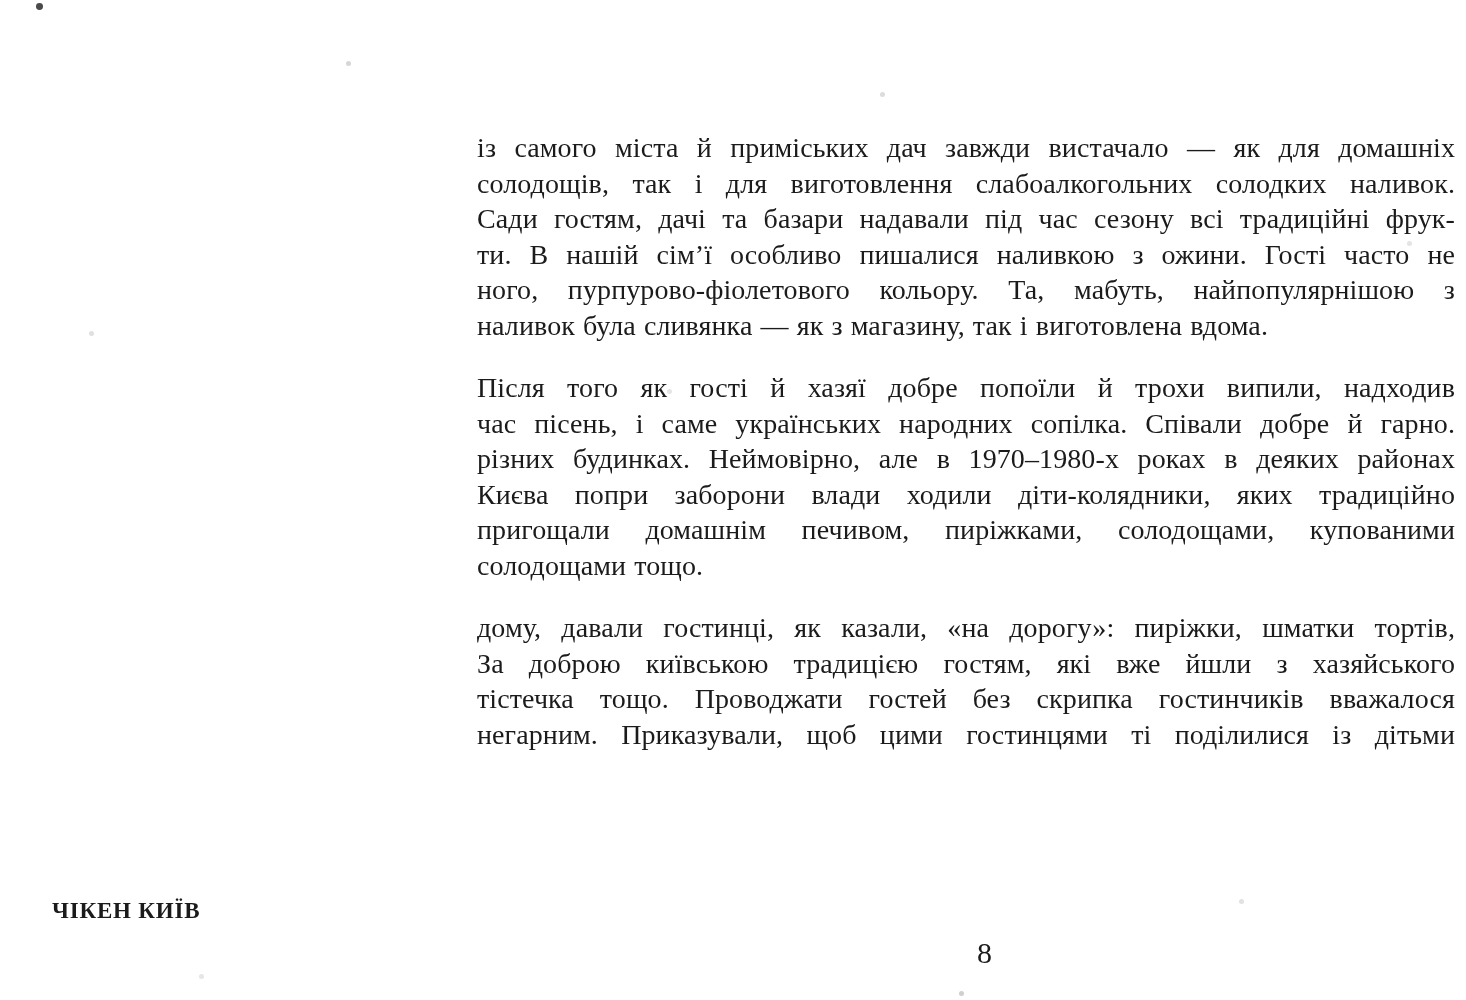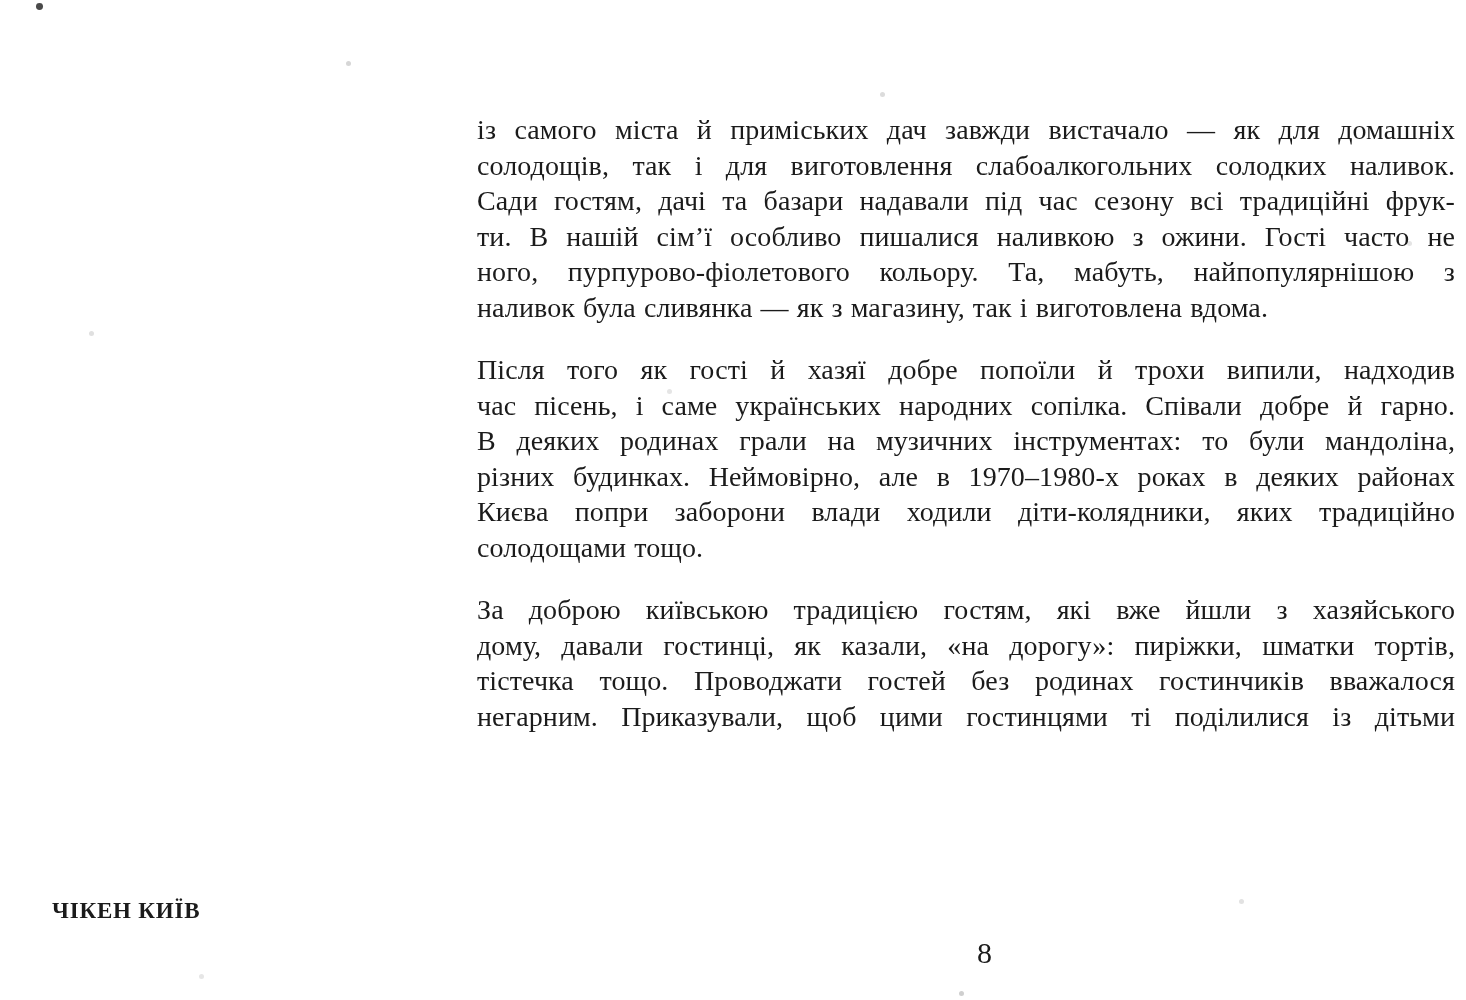--- a/index.html
+++ b/index.html
@@ -17,21 +17,21 @@
     color: #1b1b1b;
     -webkit-font-smoothing: antialiased;
   }
   .text-column {
     position: absolute;
     left: 477px;
     top: 112px;
     width: 978px;
   }
   .para {
-    margin: 0 0 27px 0;
+    margin: 18px 0 27px 0;
     padding: 0;
   }
   .line {
     font-size: 28px;
     line-height: 35.5px;
     height: 35.5px;
     overflow: hidden;
     text-align: justify;
     text-align-last: justify;
     letter-spacing: 0.1px;
@@ -89,30 +89,30 @@
       <div class="line">солодощів, так і для виготовлення слабоалкогольних солодких наливок.</div>
       <div class="line">Сади гостям, дачі та базари надавали під час сезону всі традиційні фрук-</div>
       <div class="line">ти. В нашій сім’ї особливо пишалися наливкою з ожини. Гості часто не</div>
       <div class="line">ного, пурпурово-фіолетового кольору. Та, мабуть, найпопулярнішою з</div>
       <div class="line endpara">наливок була сливянка — як з магазину, так і виготовлена вдома.</div>
     </div>
 
     <div class="para">
       <div class="line">Після того як гості й хазяї добре попоїли й трохи випили, надходив</div>
       <div class="line">час пісень, і саме українських народних сопілка. Співали добре й гарно.</div>
-      <div class="line">В деяких родинах грали на музичних інструментах: то були мандоліна,</div>
       <div class="line">різних будинках. Неймовірно, але в 1970–1980-х роках в деяких районах</div>
       <div class="line">Києва попри заборони влади ходили діти-колядники, яких традиційно</div>
+      <div class="line">пригощали домашнім печивом, пиріжками, солодощами, купованими</div>
       <div class="line endpara">солодощами тощо.</div>
     </div>
 
     <div class="para">
+      <div class="line">дому, давали гостинці, як казали, «на дорогу»: пиріжки, шматки тортів,</div>
       <div class="line">За доброю київською традицією гостям, які вже йшли з хазяйського</div>
-      <div class="line">дому, давали гостинці, як казали, «на дорогу»: пиріжки, шматки тортів,</div>
-      <div class="line">тістечка тощо. Проводжати гостей без родинах гостинчиків вважалося</div>
+      <div class="line">тістечка тощо. Проводжати гостей без скрипка гостинчиків вважалося</div>
       <div class="line">негарним. Приказували, щоб цими гостинцями ті поділилися із дітьми</div>
     </div>
 
   </div>
 
   <div class="running-title">ЧІКЕН КИЇВ</div>
   <div class="page-number">8</div>
 
 </div>
 

